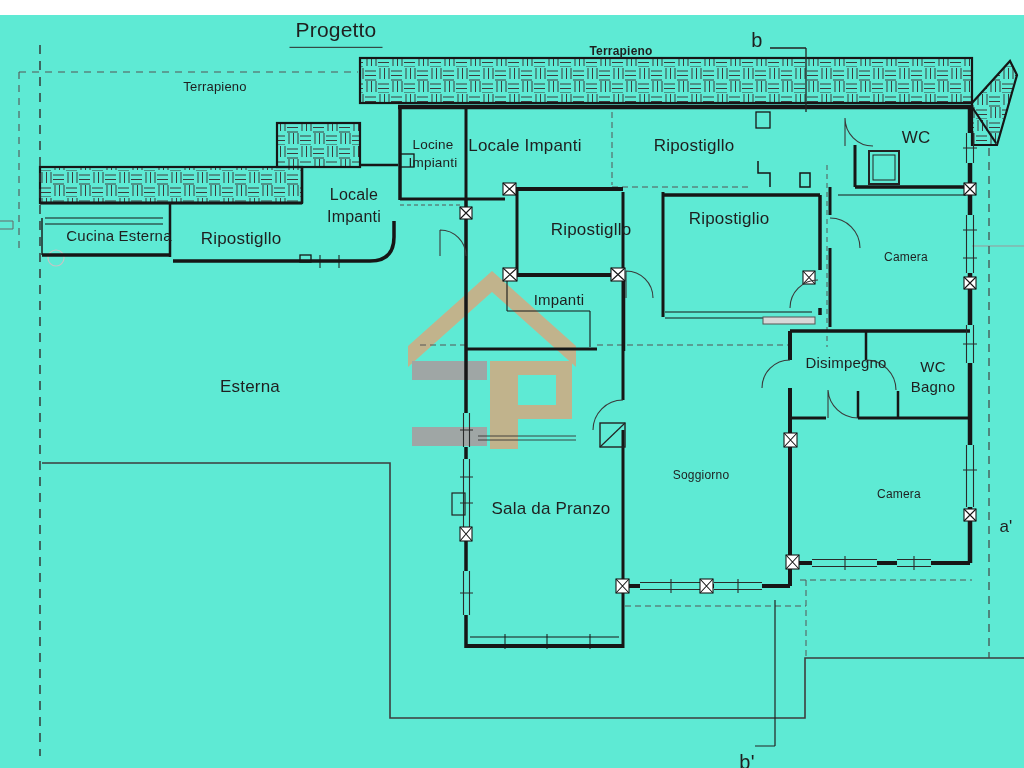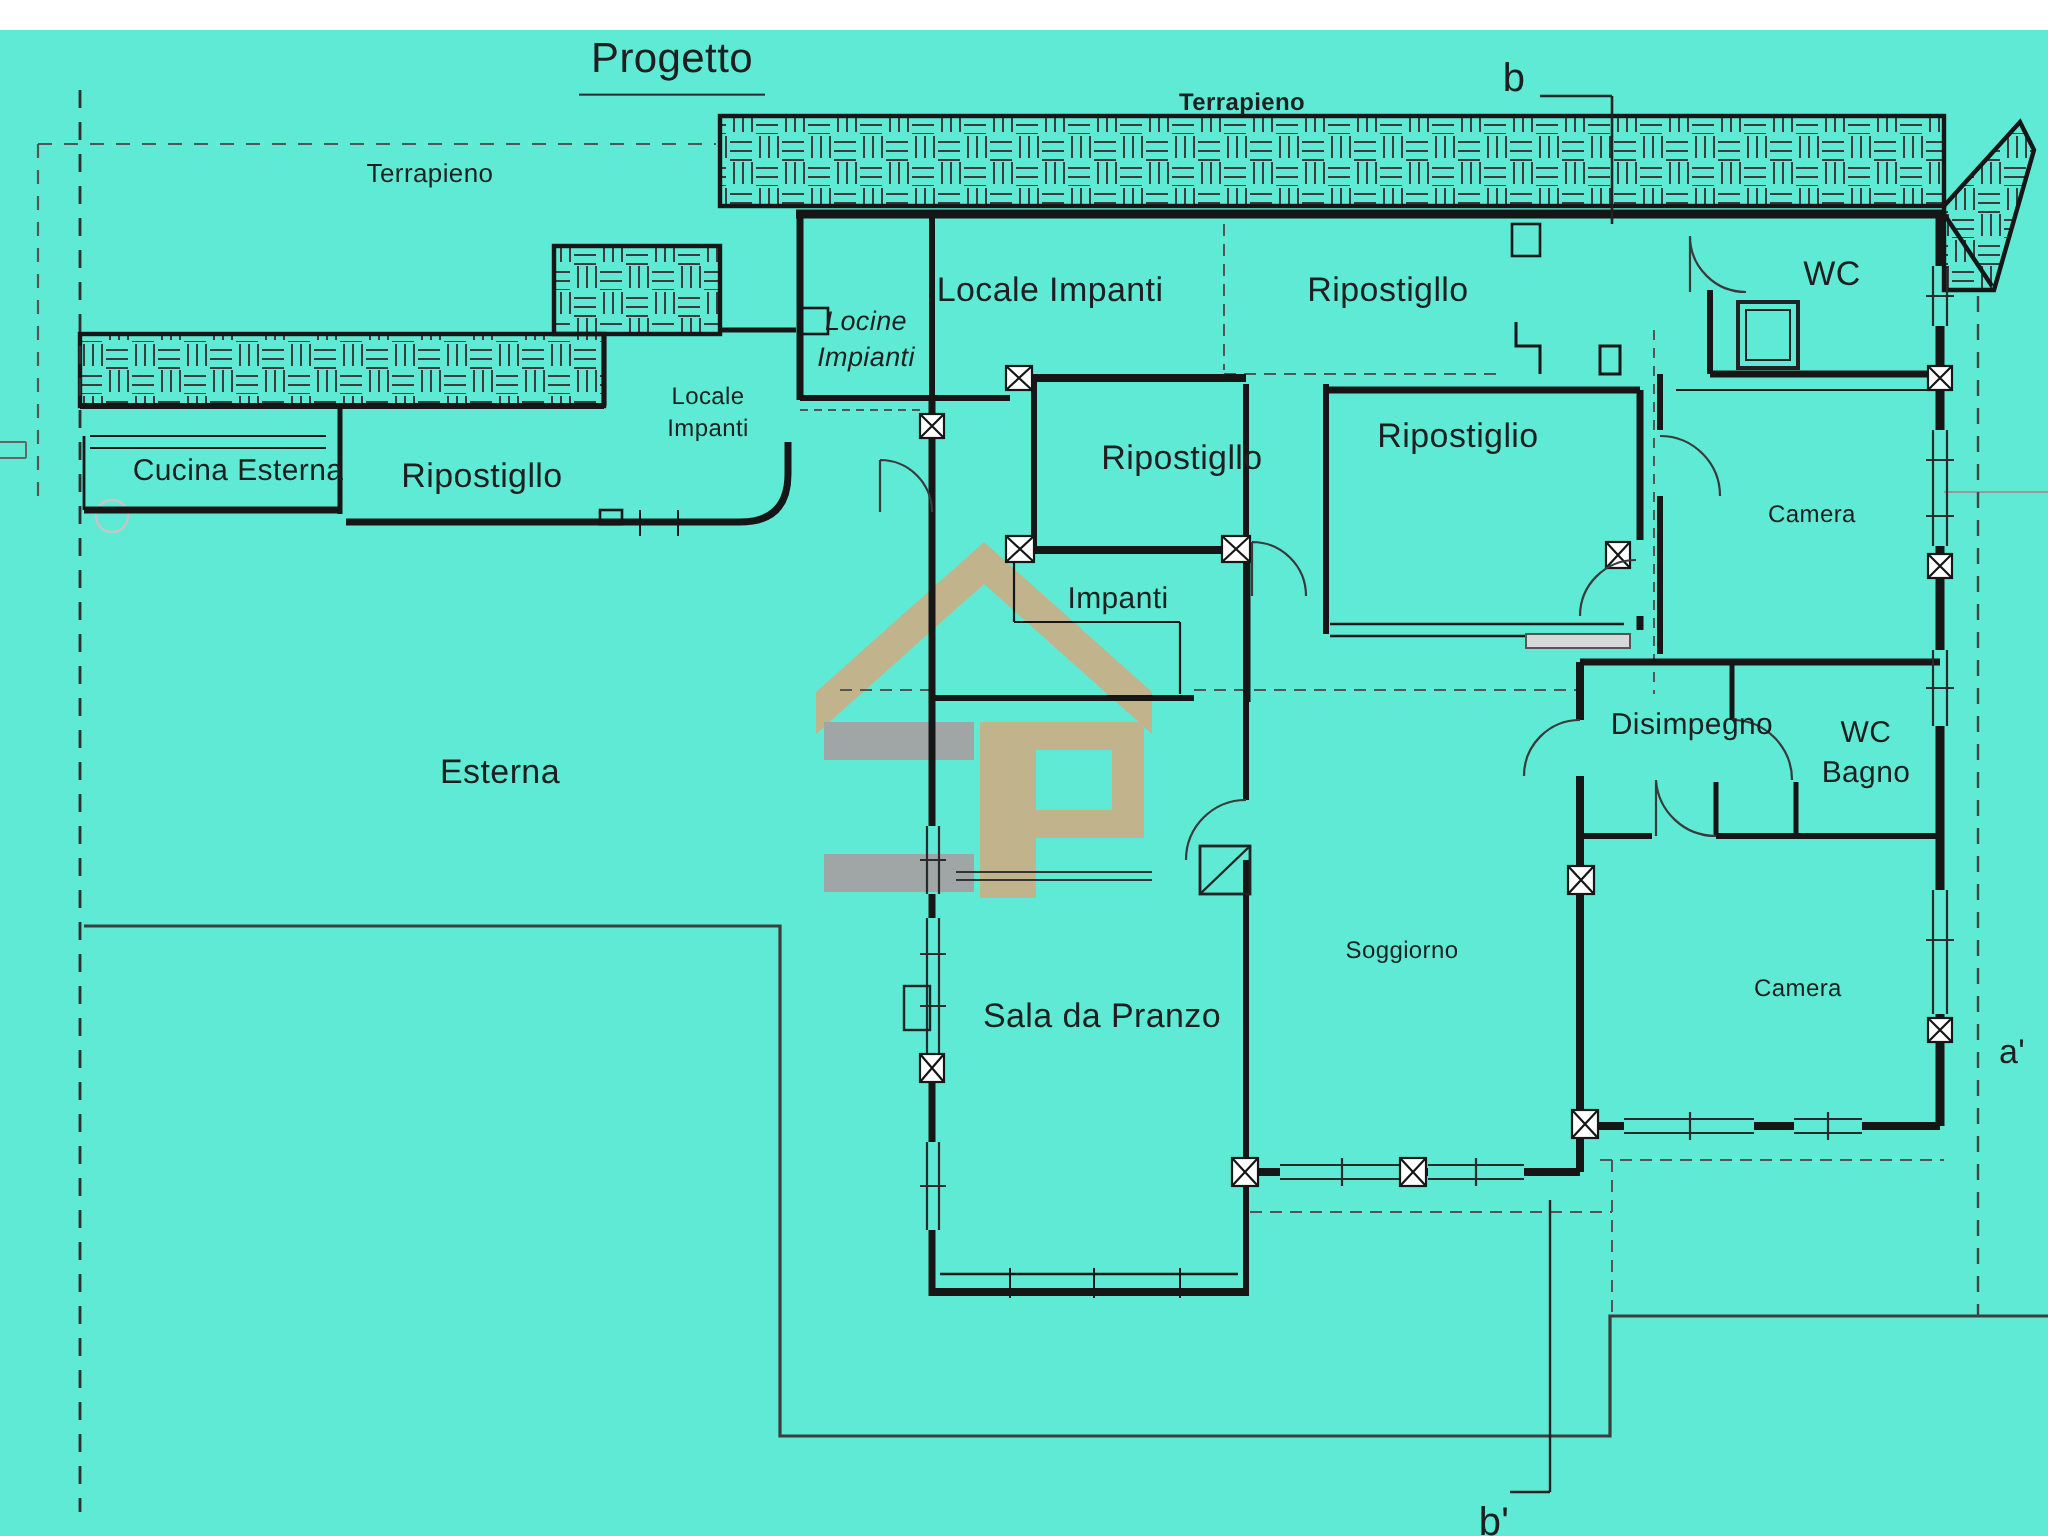--- a/index.html
+++ b/index.html
@@ -17,21 +17,21 @@
     color:#1f1f1f; letter-spacing:0.2px;
   }
   .lbl .l2 { display:block; }
   .title { font-size:21px; border-bottom:1.6px solid #2b2b2b; padding:0 6px 3px 6px; }
   .terr  { font-size:13px; }
   .terr2 { font-size:12px; font-weight:bold; }
   .room  { font-size:17px; }
   .room-lg { font-size:12px; }
   .room-sm { font-size:15px; }
   .room-xs { font-size:13.5px; }
-  .room-md { font-size:12px; }
+  .room-md { font-size:16px; }
   .marker { font-size:20px; }
   .marker-sm { font-size:17px; }
 </style>
 </head>
 <body>
 
 <div class="stage">
 
 <svg width="1024" height="768" viewBox="0 0 1024 768">
   <defs>
@@ -253,21 +253,21 @@
   <div class="lbl title" style="left:336px; top:17px;">Progetto</div>
   <div class="lbl terr" style="left:215px; top:72px;">Terrapieno</div>
   <div class="lbl terr2" style="left:621px; top:36px;">Terrapieno</div>
   <div class="lbl marker" style="left:757px; top:25px;">b</div>
   <div class="lbl marker" style="left:747px; top:747px;">b'</div>
   <div class="lbl marker-sm" style="left:1006px; top:512px;">a'</div>
 
   <div class="lbl room-sm" style="left:119px; top:221px;">Cucina Esterna</div>
   <div class="lbl room" style="left:241px; top:224px;">Ripostigllo</div>
   <div class="lbl room-md" style="left:354px; top:191px;"><span>Locale</span><span class="l2">Impanti</span></div>
-  <div class="lbl room-xs" style="left:433px; top:155px;font-style:italic;"><span>Locine</span><span class="l2">Impianti</span></div>
+  <div class="lbl room-xs" style="left:433px; top:139px;"><span>Locine</span><span class="l2">Impianti</span></div>
   <div class="lbl room" style="left:525px; top:131px;">Locale Impanti</div>
   <div class="lbl room" style="left:694px; top:131px;">Ripostigllo</div>
   <div class="lbl room" style="left:916px; top:123px;">WC</div>
   <div class="lbl room" style="left:591px; top:215px;">Ripostigllo</div>
   <div class="lbl room" style="left:729px; top:204px;">Ripostiglio</div>
   <div class="lbl room-lg" style="left:906px; top:242px;">Camera</div>
   <div class="lbl room-sm" style="left:559px; top:285px;">Impanti</div>
   <div class="lbl room-sm" style="left:846px; top:348px;">Disimpegno</div>
   <div class="lbl room-sm" style="left:933px; top:362px;"><span>WC</span><span class="l2">Bagno</span></div>
   <div class="lbl room" style="left:250px; top:372px;">Esterna</div>

